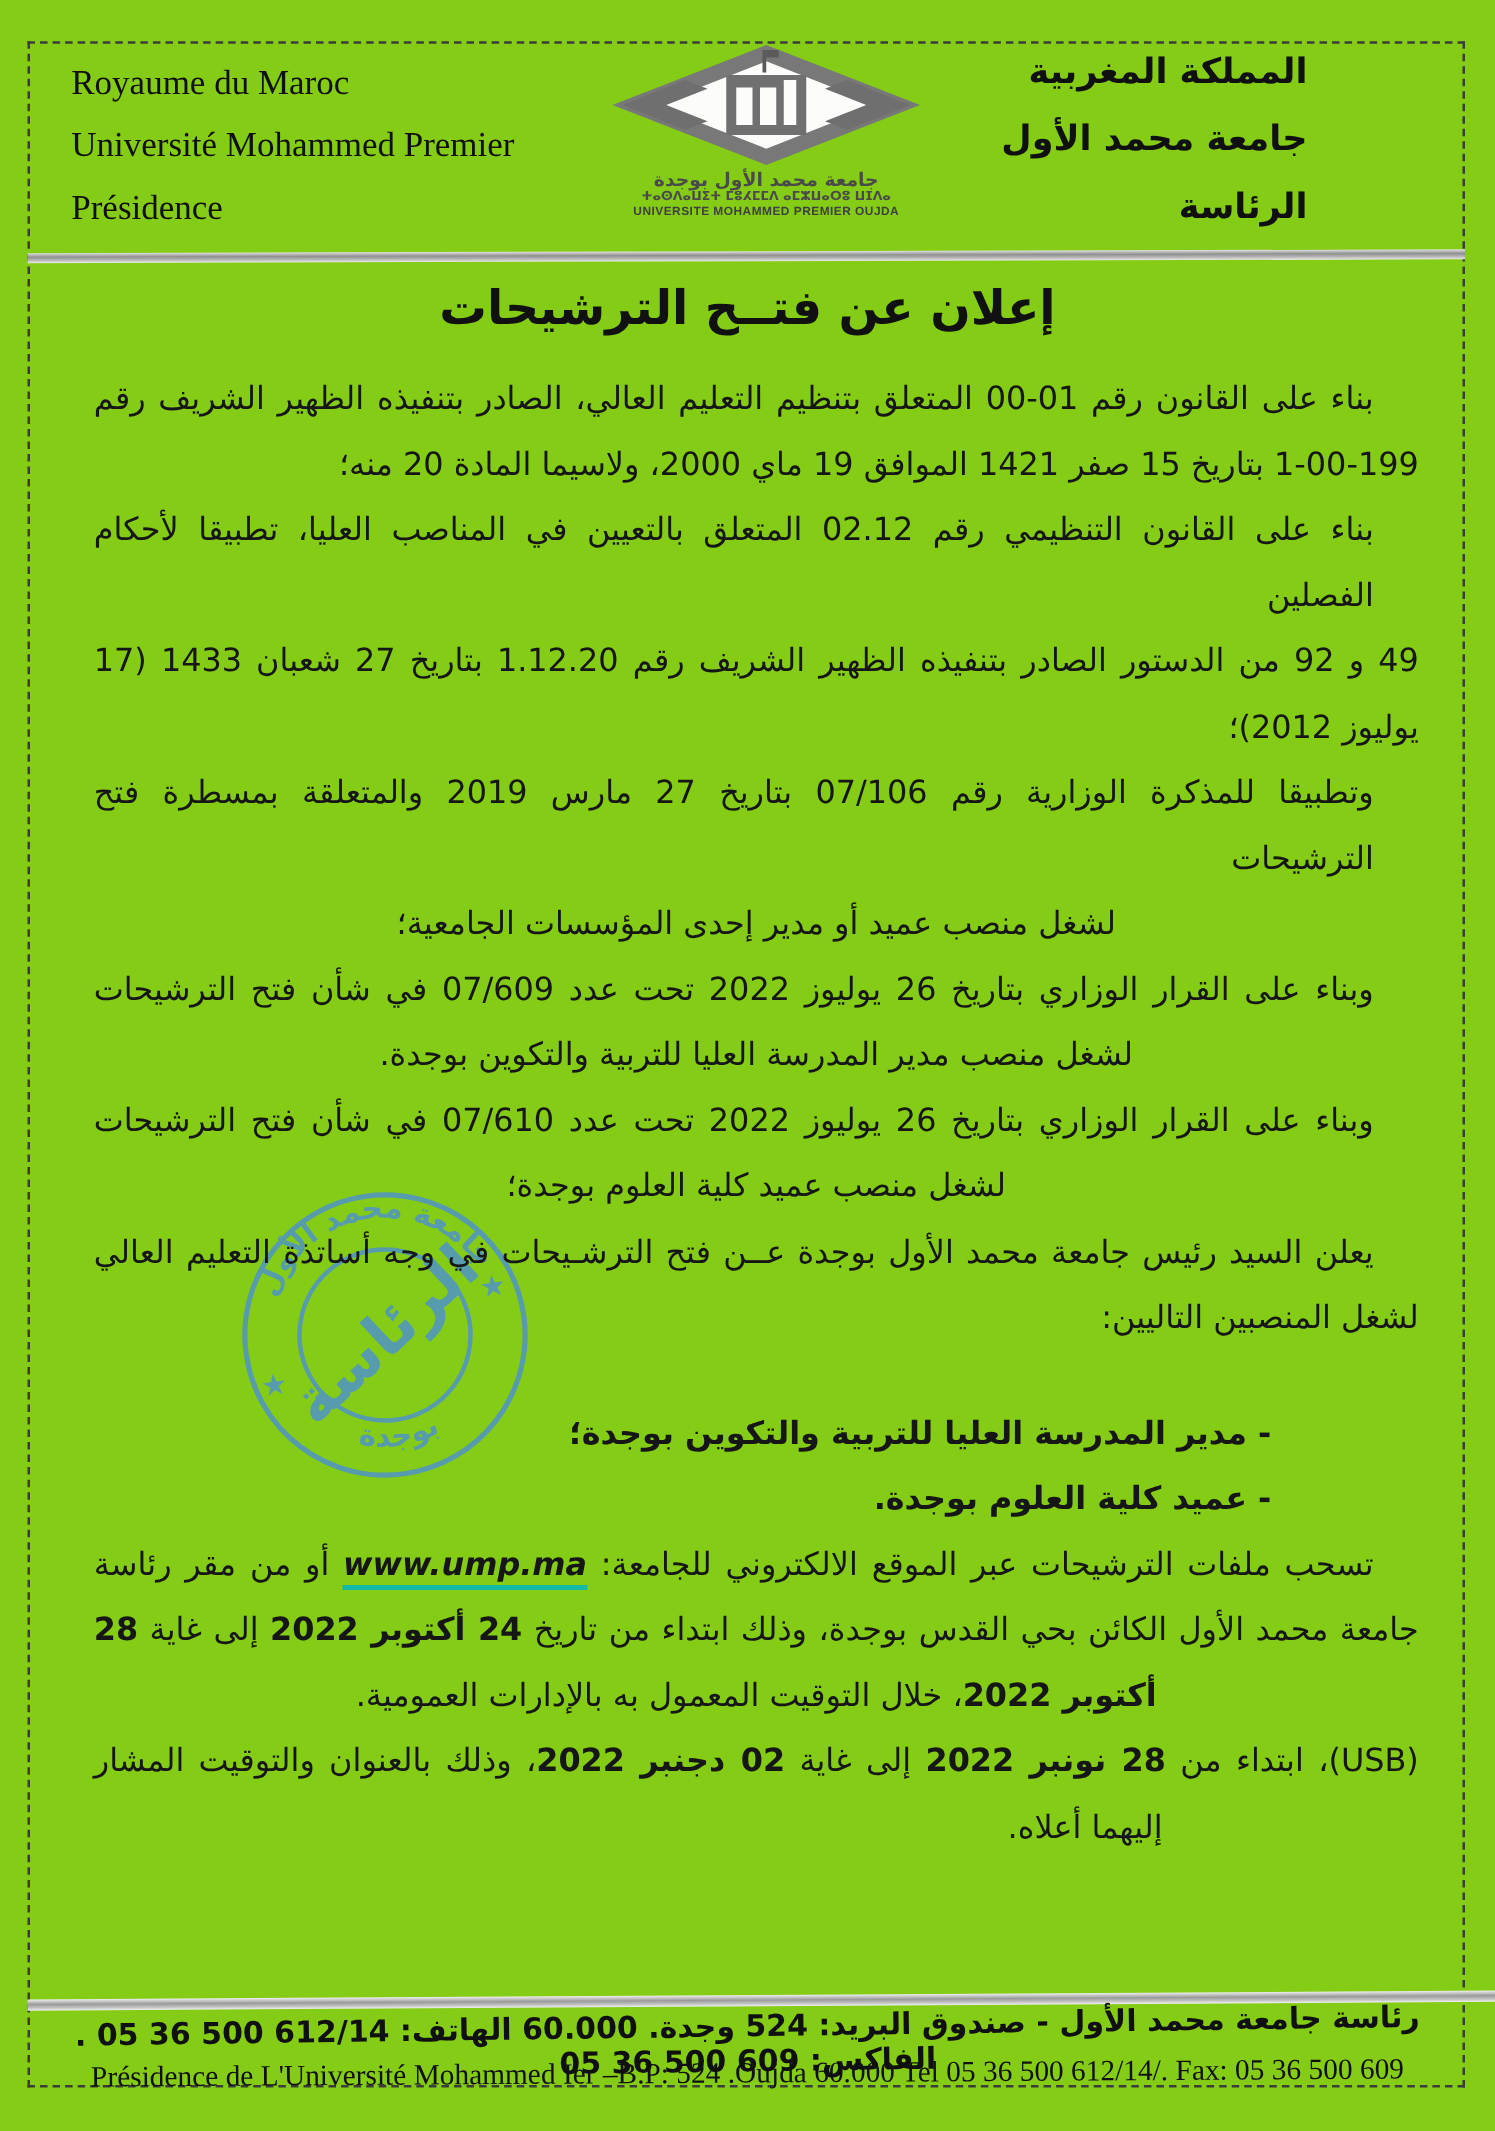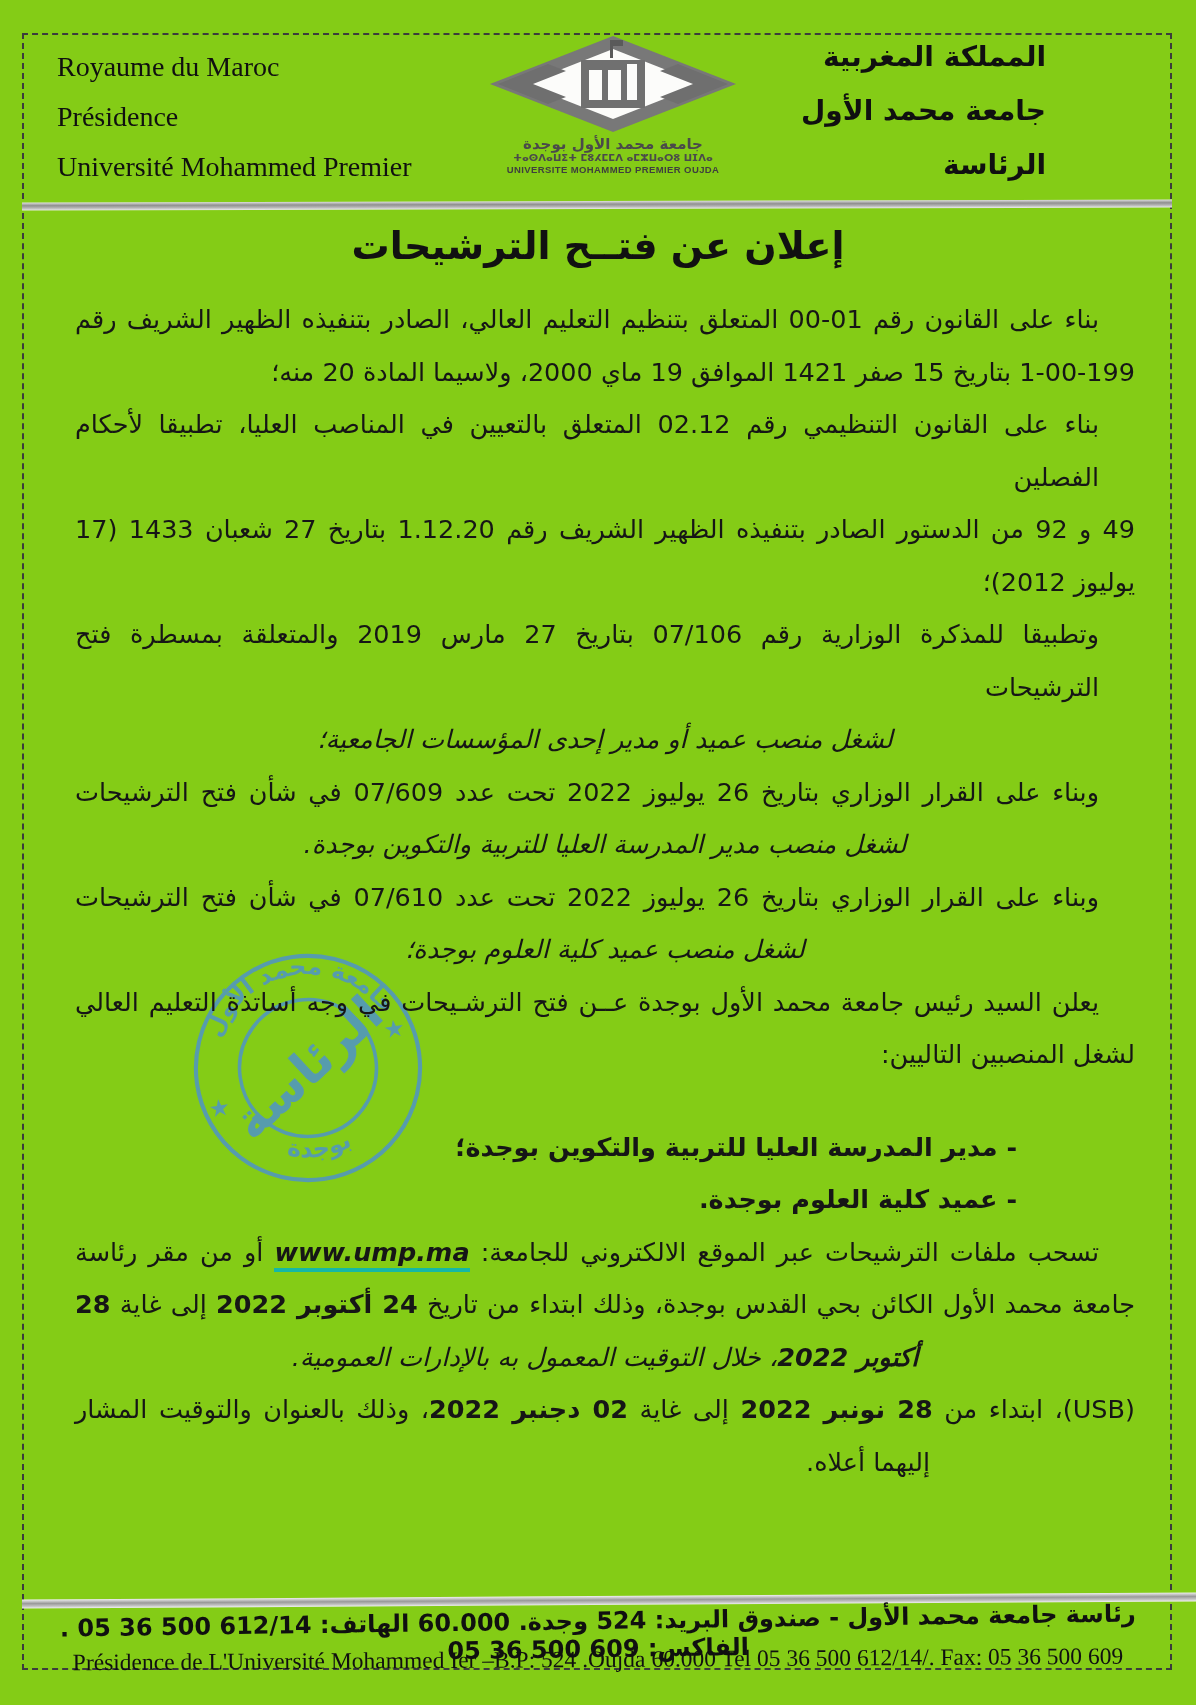--- a/index.html
+++ b/index.html
@@ -38,21 +38,21 @@
     position:absolute; left:0; right:0; top:224px; text-align:center;
     font-size:38px; font-weight:bold; color:#111;
   }
   
   .body {
     position:absolute; left:75px; right:61px; top:293px; z-index:2;
     font-size:25.5px; color:#161616;
   }
   .ln { line-height:52.5px; text-align:right; }
   .ln.j { text-align:justify; text-align-last:justify; }
-  .ln.c { text-align:center; text-align-last:center;font-style:italic; }
+  .ln.c { text-align:center; text-align-last:center; }
   .ln.ind { padding-right:36px; }
   .ln.bullet { font-weight:bold; padding-right:118px; margin-right:0; }
   .gap-lg { margin-top:40px; }
   .gap-sm { margin-top:28px; }
   .ln .b { font-weight:bold; }
   .ln .url { font-weight:bold; border-bottom:4px solid #14b8a6; padding-bottom:1px;font-style:italic; }
   .endpad { padding-right:205px; }
   
   .stamp { position:absolute; left:190px; top:950px; width:236px; height:236px;
            z-index:1; opacity:0.82; }
@@ -76,22 +76,22 @@
   }
 </style>
 </head>
 <body>
 
 <div class="page">
   <div class="frame"></div>
 
   <div class="hdr-fr">
     <div>Royaume du Maroc</div>
+    <div>Université Mohammed Premier</div>
     <div>Présidence</div>
-    <div>Université Mohammed Premier</div>
   </div>
 
   <div class="logo">
     <svg width="250" height="100" viewBox="0 0 250 100">
       <polygon points="125,2 248,50 125,98 2,50" fill="#787878"></polygon>
       <polygon points="125,15 214,50 125,85 36,50" fill="#fcfcfa"></polygon>
       <polygon points="60,30 78,37 45,50 78,63 60,70 10,50" fill="#6f6f6f"></polygon>
       <polygon points="190,30 172,37 205,50 172,63 190,70 240,50" fill="#6f6f6f"></polygon>
       <rect x="93" y="26" width="64" height="48" fill="#707070"></rect>
       <rect x="101" y="36" width="13" height="30" fill="#fcfcfa"></rect>

